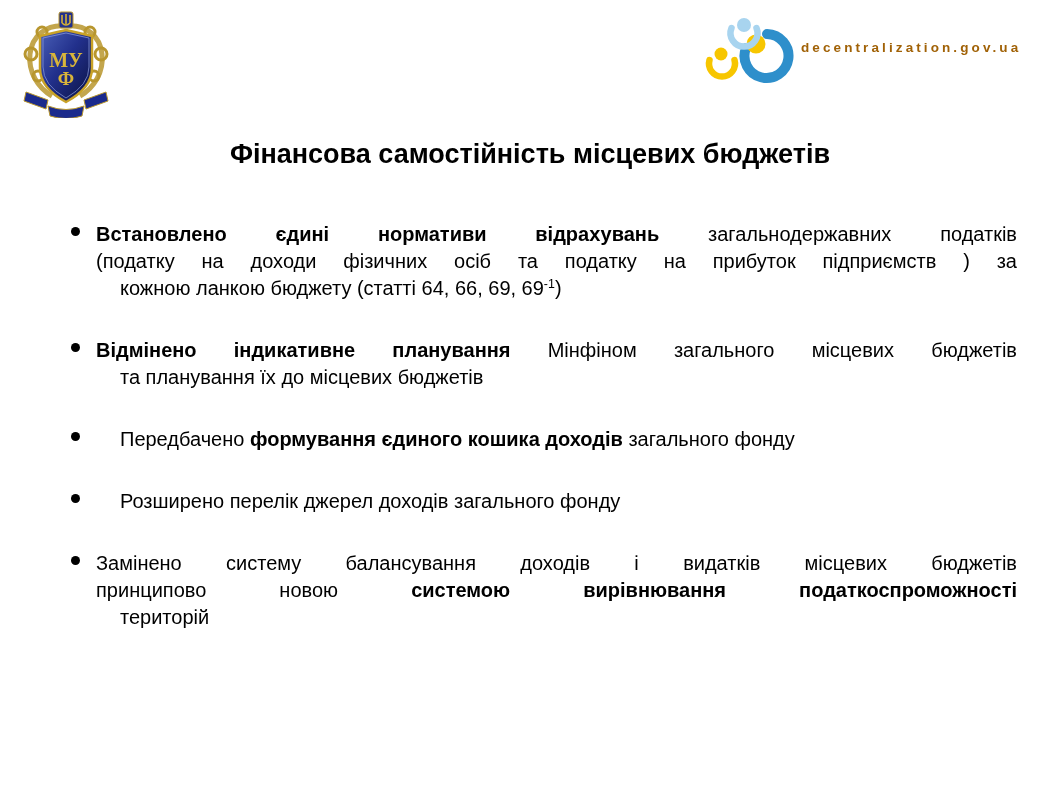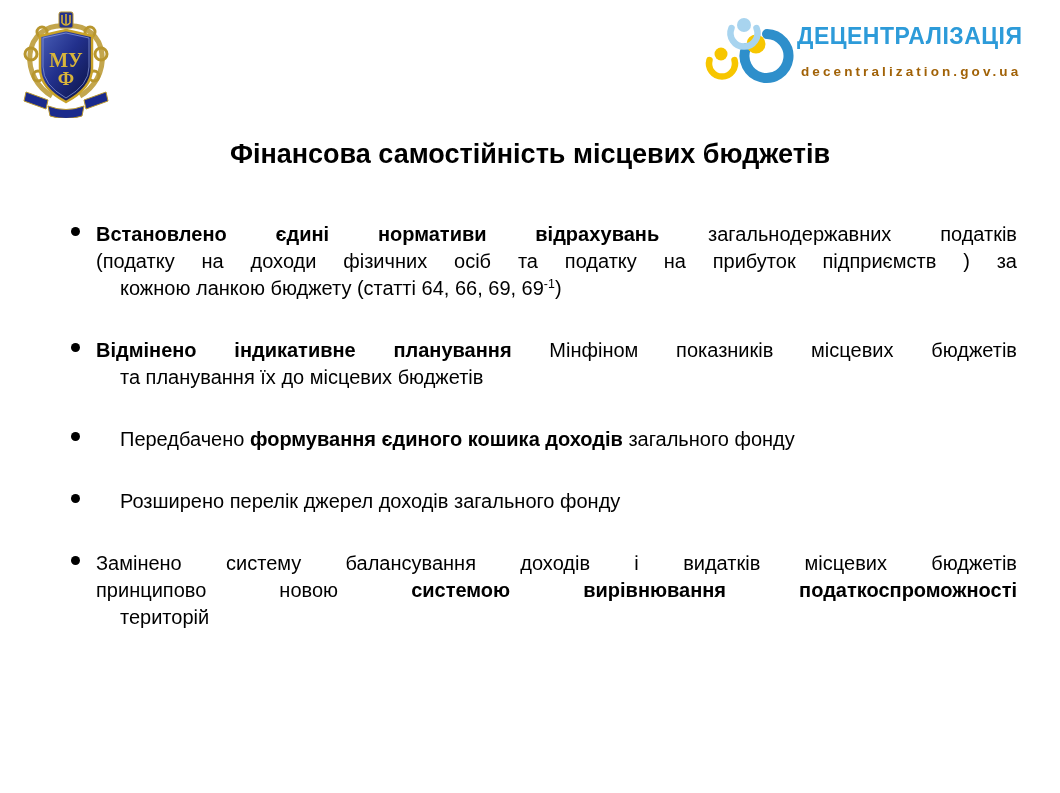--- a/index.html
+++ b/index.html
@@ -68,36 +68,35 @@
     <svg width="100" height="78" viewBox="0 0 100 78">
       <path d="M67 20 A 22 22 0 1 1 46 34" stroke="#2E8FCB" stroke-width="10" fill="none" stroke-linecap="round"></path>
       <circle cx="56" cy="30" r="9.5" fill="#F7C600"></circle>
       <circle cx="44" cy="11" r="7" fill="#A8D4EF"></circle>
       <path d="M31.5 14 A 13.5 13.5 0 1 0 56.5 14" stroke="#A8D4EF" stroke-width="6.5" fill="none" stroke-linecap="round"></path>
       <circle cx="21" cy="40" r="6.5" fill="#F7C600"></circle>
       <path d="M9.5 46 A 13 13 0 1 0 34.5 46" stroke="#F7C600" stroke-width="6.5" fill="none" stroke-linecap="round"></path>
     </svg>
   </div>
   <div class="dtext">
-    <div class="l1">ДЕЦЕНТРАЛІЗАЦІЯ</div>
     <div class="l3">decentralization.gov.ua</div>
   </div>
 
   <h1 class="title">Фінансова самостійність місцевих бюджетів</h1>
 
   <ul class="bullets">
 
     <li>
       <div class="line"><span class="b">Встановлено єдині нормативи відрахувань</span><span> загальнодержавних податків</span></div>
       <div class="line"><span>(податку на доходи фізичних осіб  та податку на прибуток підприємств ) за</span></div>
       <div class="line last"><span>кожною ланкою бюджету  (статті 64, 66, 69, 69</span><sup>-1</sup><span>)</span></div>
     </li>
 
     <li>
-      <div class="line"><span class="b">Відмінено індикативне планування</span><span> Мінфіном показників місцевих бюджетів</span></div>
+      <div class="line"><span class="b">Відмінено індикативне планування</span><span> Мінфіном загального місцевих бюджетів</span></div>
       <div class="line last"><span>та планування їх до місцевих бюджетів</span></div>
     </li>
 
     <li>
       <div class="line last"><span>Передбачено </span><span class="b">формування єдиного кошика доходів</span><span> загального фонду</span></div>
     </li>
 
     <li>
       <div class="line last"><span>Розширено перелік джерел доходів загального фонду</span></div>
     </li>

